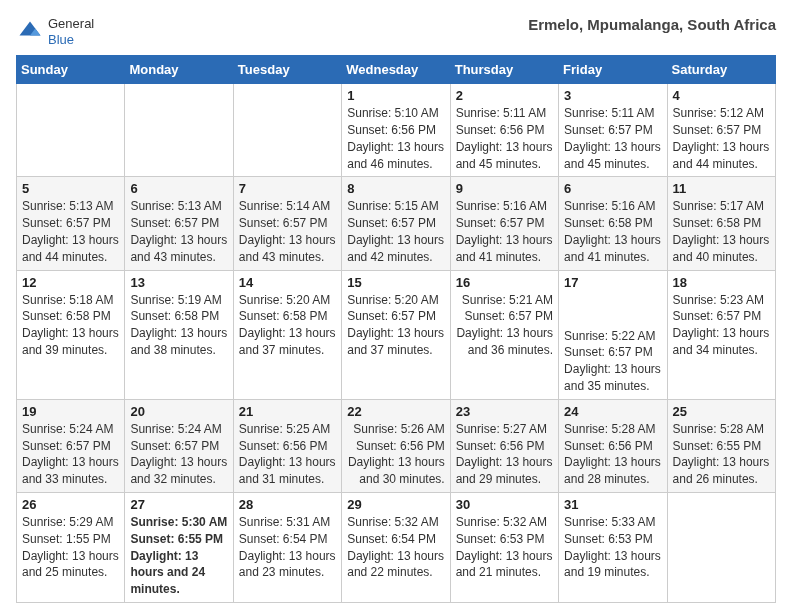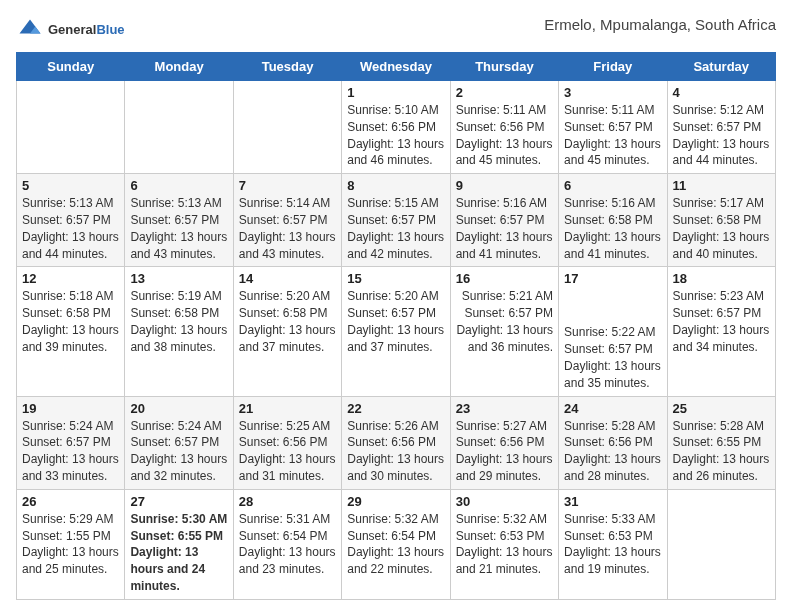--- a/index.html
+++ b/index.html
@@ -16,53 +16,54 @@
       align-items: flex-start;
       margin-bottom: 8px;
     }
     .logo {
       display: flex;
       align-items: center;
       gap: 4px;
     }
     .logo-text {
       display: flex;
+      flex-direction: column;
       font-size: 13px;
-      font-weight: bold;
+      font-weight: normal;
       line-height: 1.2;
     }
     .logo-text span:first-child { color: #333; }
     .logo-text span:last-child { color: #2b6bb5; }
     .logo-icon {
       width: 28px;
       height: 28px;
     }
     .title-block {
       text-align: right;
     }
     .title-block h1 {
       font-size: 32px;
       font-weight: normal;
       color: #222;
     }
     .title-block h2 {
       font-size: 15px;
-      font-weight: normal;
+      font-weight: bold;
       color: #444;
     }
     .calendar {
       width: 100%;
       border-collapse: collapse;
       font-size: 11px;
     }
     .calendar thead tr th {
       background: #2b6bb5;
       color: #fff;
       padding: 6px 4px;
-      text-align: center;
+      text-align: left;
       font-size: 13px;
       font-weight: bold;
       border: 1px solid #2b6bb5;
     }
     .calendar tbody tr td {
       border: 1px solid #ccc;
       vertical-align: top;
       padding: 4px 5px;
       width: 108px;
       min-height: 80px;
@@ -247,21 +248,21 @@
 Daylight: 13 hours and 32 minutes.</div>
         </td>
         <td>
           <div class="day-num">21</div>
           <div class="day-info" style="white-space: pre-line;">Sunrise: 5:25 AM
 Sunset: 6:56 PM
 Daylight: 13 hours and 31 minutes.</div>
         </td>
         <td>
           <div class="day-num">22</div>
-          <div class="day-info" style="white-space: pre-line;">Sunrise: 5:26 AM
+          <div class="day-info" style="white-space: pre-line; text-align: right;">Sunrise: 5:26 AM
 Sunset: 6:56 PM
 Daylight: 13 hours and 30 minutes.</div>
         </td>
         <td>
           <div class="day-num">23</div>
           <div class="day-info" style="white-space: pre-line;">Sunrise: 5:27 AM
 Sunset: 6:56 PM
 Daylight: 13 hours and 29 minutes.</div>
         </td>
         <td>

